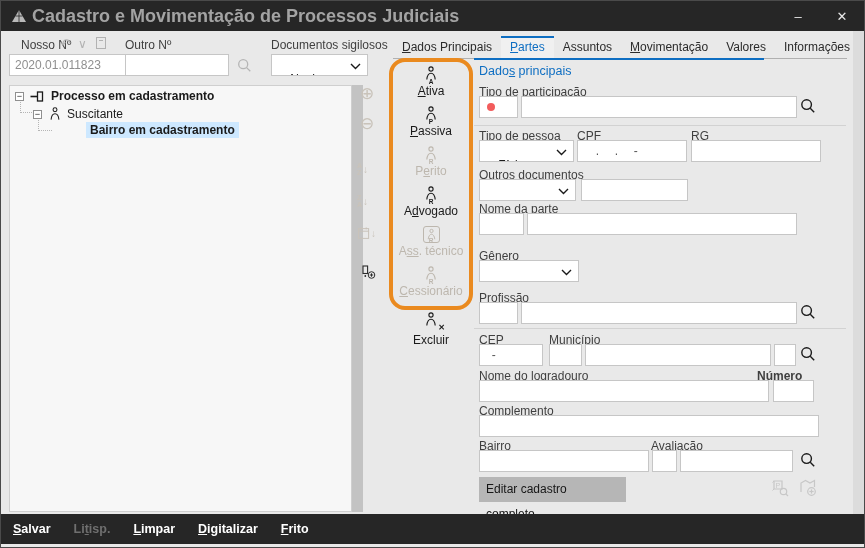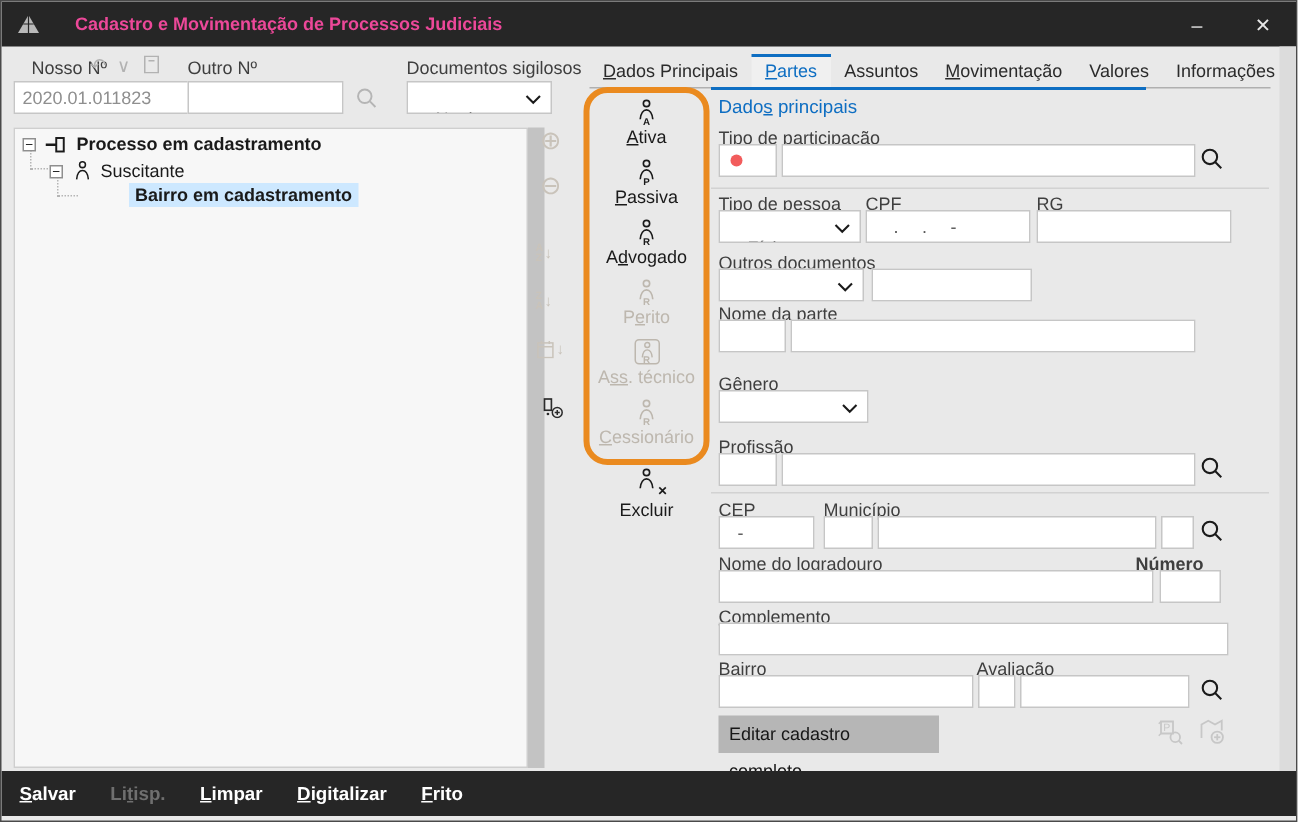--- a/index.html
+++ b/index.html
@@ -6,21 +6,21 @@
   html,body { background:#d8d8d8; }
   .window {
     position: relative; width: 865px; height: 548px;
     background: #e9e9e9; border: 1px solid #4a4a4a;
     font-family: "Liberation Sans", sans-serif; overflow: hidden;
   }
   
   .titlebar { position:absolute; left:0; top:0; width:100%; height:30px;
     background:#262626; display:flex; align-items:center; }
   .titlebar .app-ico { margin-left:10px; }
-  .titlebar .t-title { color:#ec4899; font-size:12px; font-weight:600; margin-left:23px; }
+  .titlebar .t-title { color:#a3a3a3; font-size:18px; font-weight:600; margin-left:5px; }
   .winbtns { margin-left:auto; display:flex; height:30px; }
   .winbtn { width:44px; height:30px; color:#e8e8e8; font-size:13px;
     display:flex; align-items:center; justify-content:center; }
   
   .lbl { position:absolute; font-size:12px; color:#3f3f3f; white-space:nowrap; }
   .fld { position:absolute; height:22px; background:#fff; border:1px solid #c6c6c6;
     font-size:12px; color:#1a1a1a; padding:3px 5px; white-space:pre; overflow:hidden; }
   .fld.gray { color:#8f8f8f; }
   .dd .chev { position:absolute; right:6px; top:8px; }
   .ghost { position:absolute; color:#b2b2b2; font-size:12px; }
@@ -208,39 +208,39 @@
     <div class="pbtn">
       <span class="picon">
         <svg width="14" height="15" viewBox="0 0 14 15">
             <circle cx="7" cy="3" r="2.1" fill="none" stroke="currentColor" stroke-width="1.1"></circle>
             <path d="M2.8 13.5 C3.2 9.5 5 7.2 7 7.2 C9 7.2 10.8 9.5 11.2 13.5" fill="none" stroke="currentColor" stroke-width="1.1"></path>
           </svg>
         <span class="plet">P</span>
       </span>
       <span class="plabel"><span></span><span class="k">P</span><span>assiva</span></span>
     </div>
+    <div class="pbtn dis">
+      <span class="picon">
+        <svg width="14" height="15" viewBox="0 0 14 15">
+            <circle cx="7" cy="3" r="2.1" fill="none" stroke="currentColor" stroke-width="1.1"></circle>
+            <path d="M2.8 13.5 C3.2 9.5 5 7.2 7 7.2 C9 7.2 10.8 9.5 11.2 13.5" fill="none" stroke="currentColor" stroke-width="1.1"></path>
+          </svg>
+        <span class="plet">R</span>
+      </span>
+      <span class="plabel"><span>P</span><span class="k">e</span><span>rito</span></span>
+    </div>
     <div class="pbtn">
       <span class="picon">
         <svg width="14" height="15" viewBox="0 0 14 15">
             <circle cx="7" cy="3" r="2.1" fill="none" stroke="currentColor" stroke-width="1.1"></circle>
             <path d="M2.8 13.5 C3.2 9.5 5 7.2 7 7.2 C9 7.2 10.8 9.5 11.2 13.5" fill="none" stroke="currentColor" stroke-width="1.1"></path>
           </svg>
         <span class="plet">R</span>
       </span>
       <span class="plabel"><span>A</span><span class="k">d</span><span>vogado</span></span>
-    </div>
-    <div class="pbtn dis">
-      <span class="picon">
-        <svg width="14" height="15" viewBox="0 0 14 15">
-            <circle cx="7" cy="3" r="2.1" fill="none" stroke="currentColor" stroke-width="1.1"></circle>
-            <path d="M2.8 13.5 C3.2 9.5 5 7.2 7 7.2 C9 7.2 10.8 9.5 11.2 13.5" fill="none" stroke="currentColor" stroke-width="1.1"></path>
-          </svg>
-        <span class="plet">R</span>
-      </span>
-      <span class="plabel"><span>P</span><span class="k">e</span><span>rito</span></span>
     </div>
     <div class="pbtn dis">
       <span class="picon pboxed">
         <svg width="11" height="13" viewBox="0 0 14 15">
             <circle cx="7" cy="3" r="2.1" fill="none" stroke="currentColor" stroke-width="1.2"></circle>
             <path d="M2.8 13.5 C3.2 9.5 5 7.2 7 7.2 C9 7.2 10.8 9.5 11.2 13.5" fill="none" stroke="currentColor" stroke-width="1.2"></path>
           </svg>
         <span class="plet">R</span>
       </span>
       <span class="plabel"><span>A</span><span class="k">ss</span><span>. técnico</span></span>

